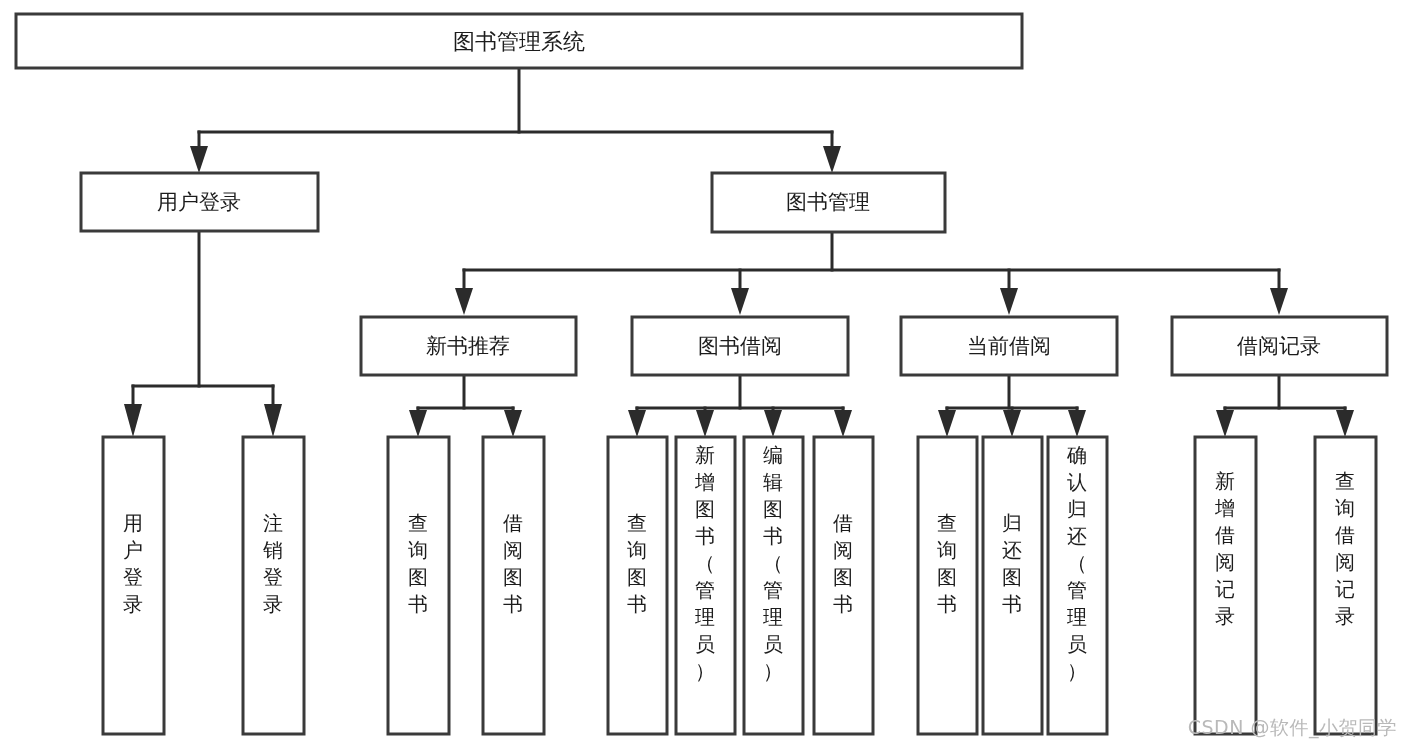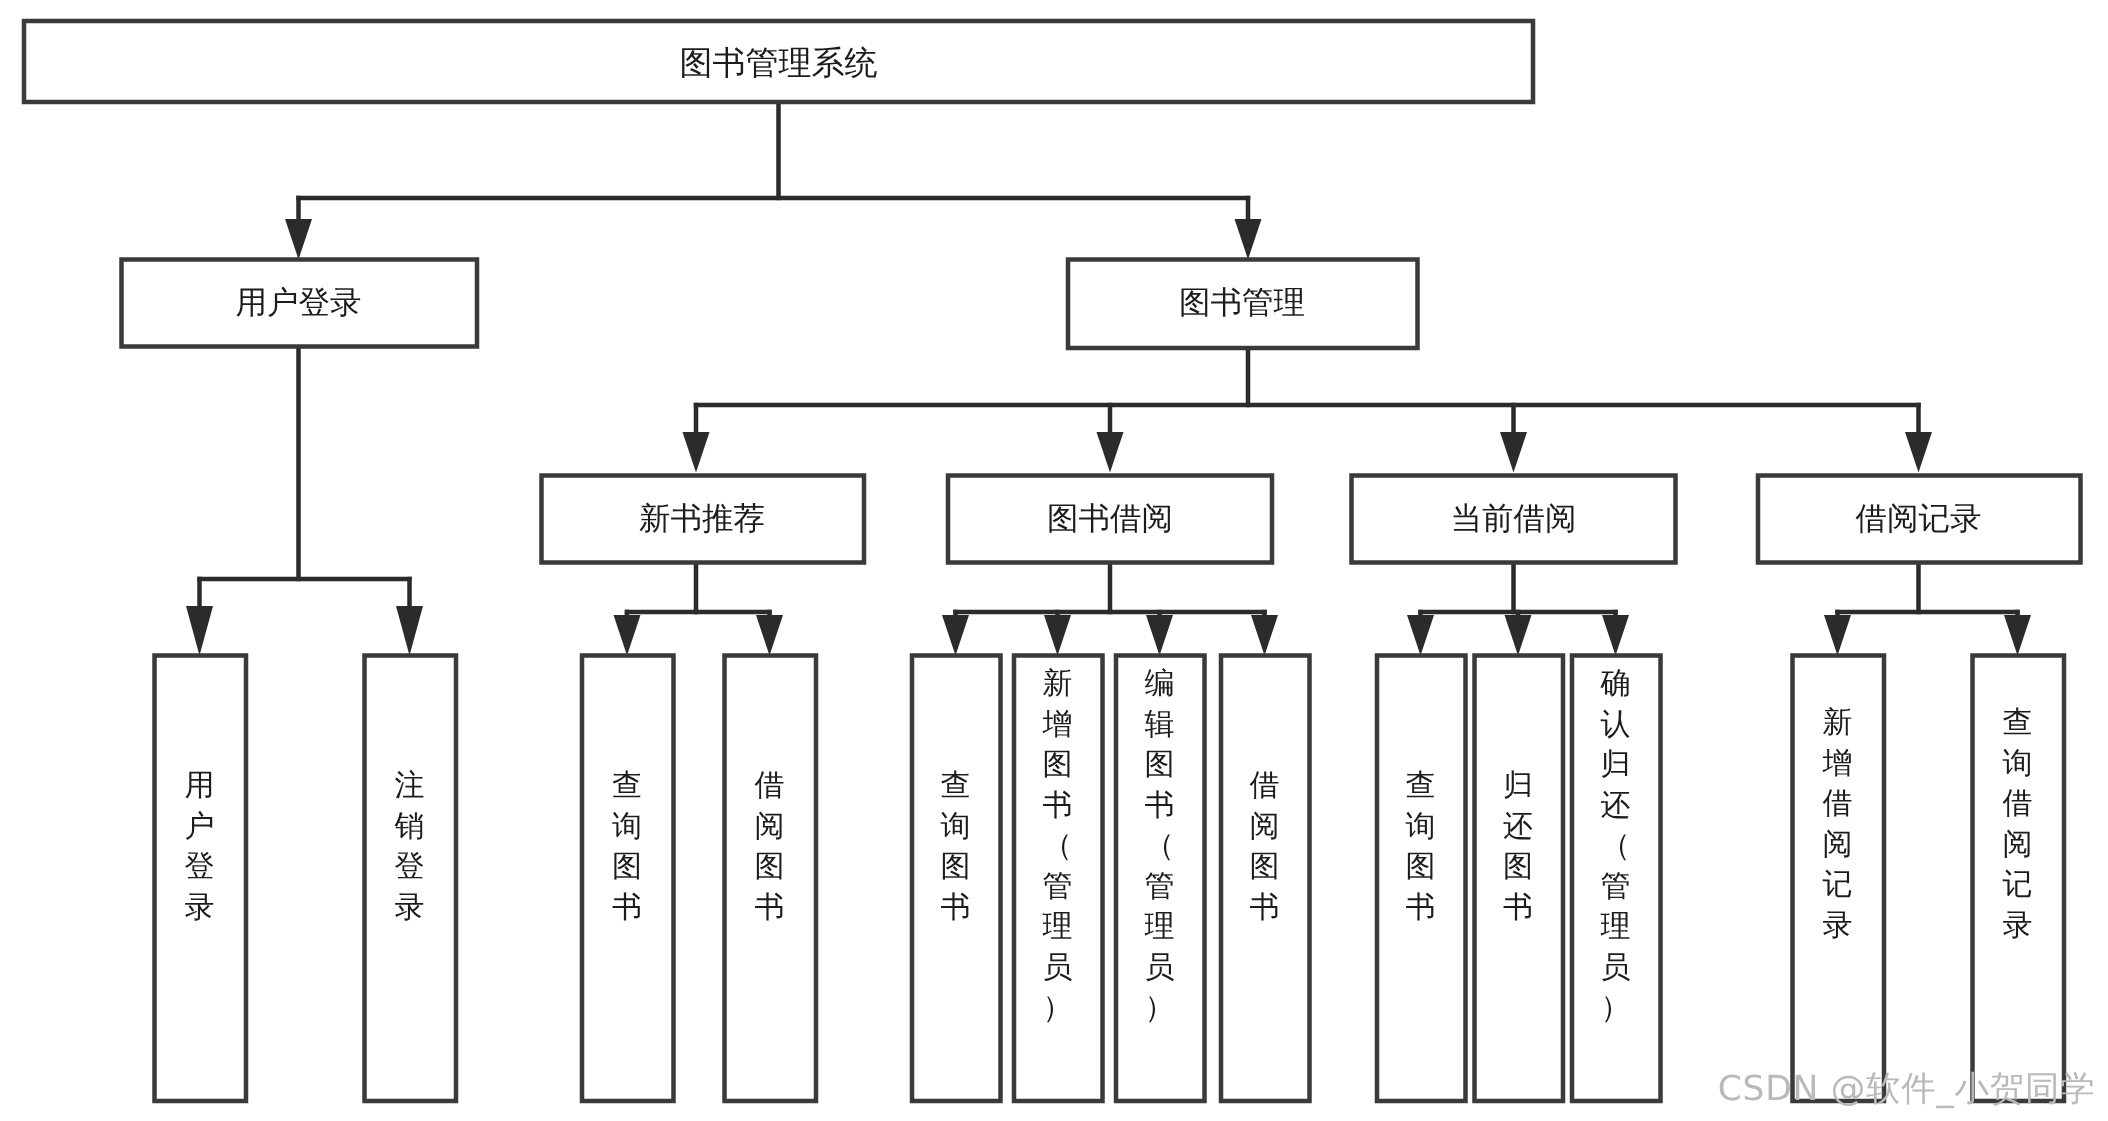--- a/index.html
+++ b/index.html
@@ -57,21 +57,21 @@
     font-family: "DejaVu Sans", "Liberation Sans", sans-serif;
     fill: #1c1c1c;
     font-size: 20px;
     text-anchor: middle;
   }
   .watermark {
     position: absolute;
     right: 8px;
     bottom: 6px;
     font-family: "DejaVu Sans", "Liberation Sans", sans-serif;
-    font-size: 23px;
+    font-size: 19px;
     color: #b9b9b9;
     letter-spacing: 0.5px;
     white-space: nowrap;
     pointer-events: none;
   }
 </style>
 </head>
 <body>
 
 <div id="diagram-root">

